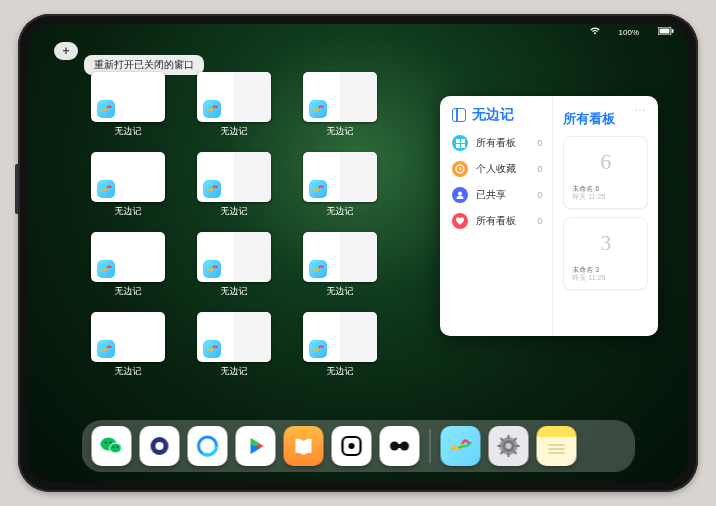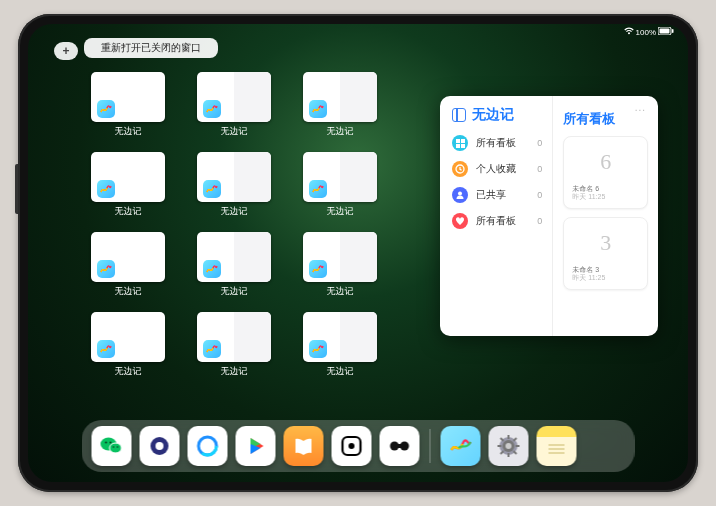--- a/index.html
+++ b/index.html
@@ -23,28 +23,28 @@
     position: relative;
     overflow: hidden;
     color: #fff;
   }
 
   .status-bar {
     position:absolute; top:0; left:0; right:0; height:16px;
     display:flex; justify-content:space-between; align-items:center;
     padding: 0 14px; font-size:8px; color:#fff;
   }
-  .status-right { display:flex; gap:2px; align-items:flex-end; }
+  .status-right { display:flex; gap:19px; align-items:flex-end; }
 
   .top-pill {
-    position:absolute; top:14px; left:56px;
+    position:absolute; top:31px; left:56px;
     background: rgba(255,255,255,.92);
     color:#222;
     font-size:10px;
-    padding:3px 17px;
+    padding:3px 10px;
     border-radius: 8px;
   }
   .plus-button {
     position:absolute; top:18px; left:26px;
     width:24px; height:18px;
     background: rgba(255,255,255,.9);
     border-radius:9px;
     display:flex; align-items:center; justify-content:center;
     font-size:12px; color:#444; font-weight:bold;
   }

